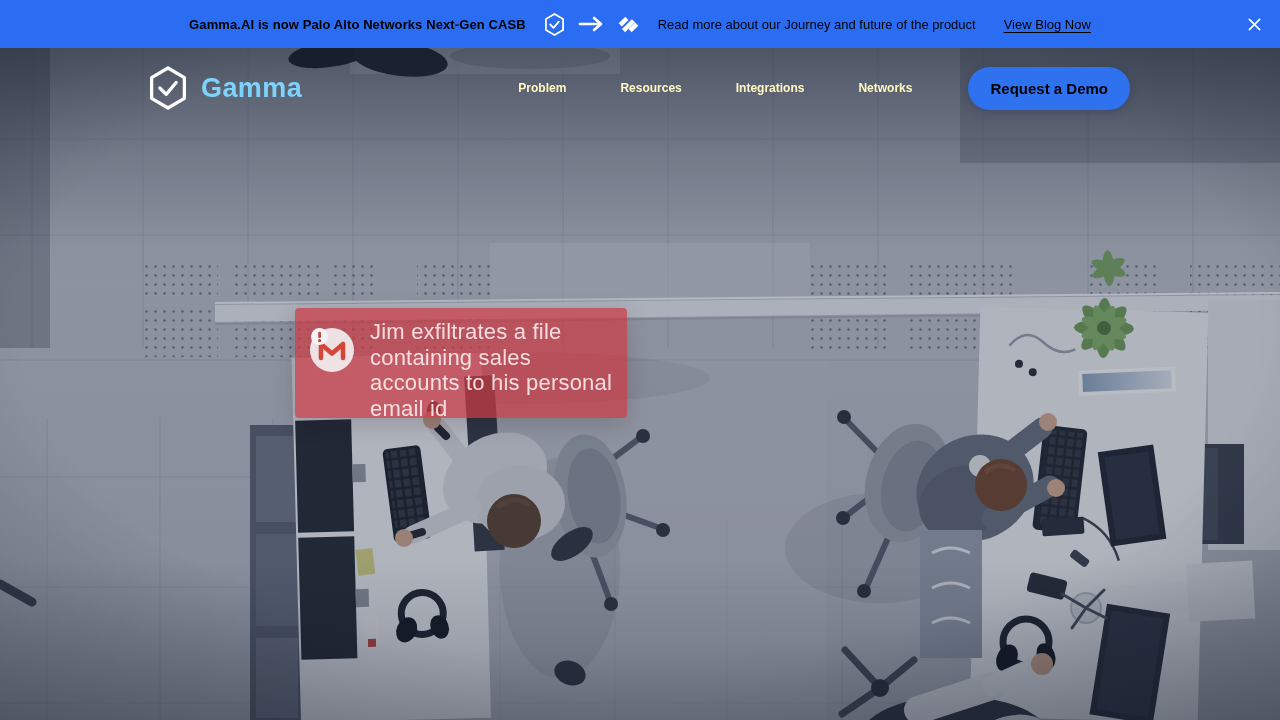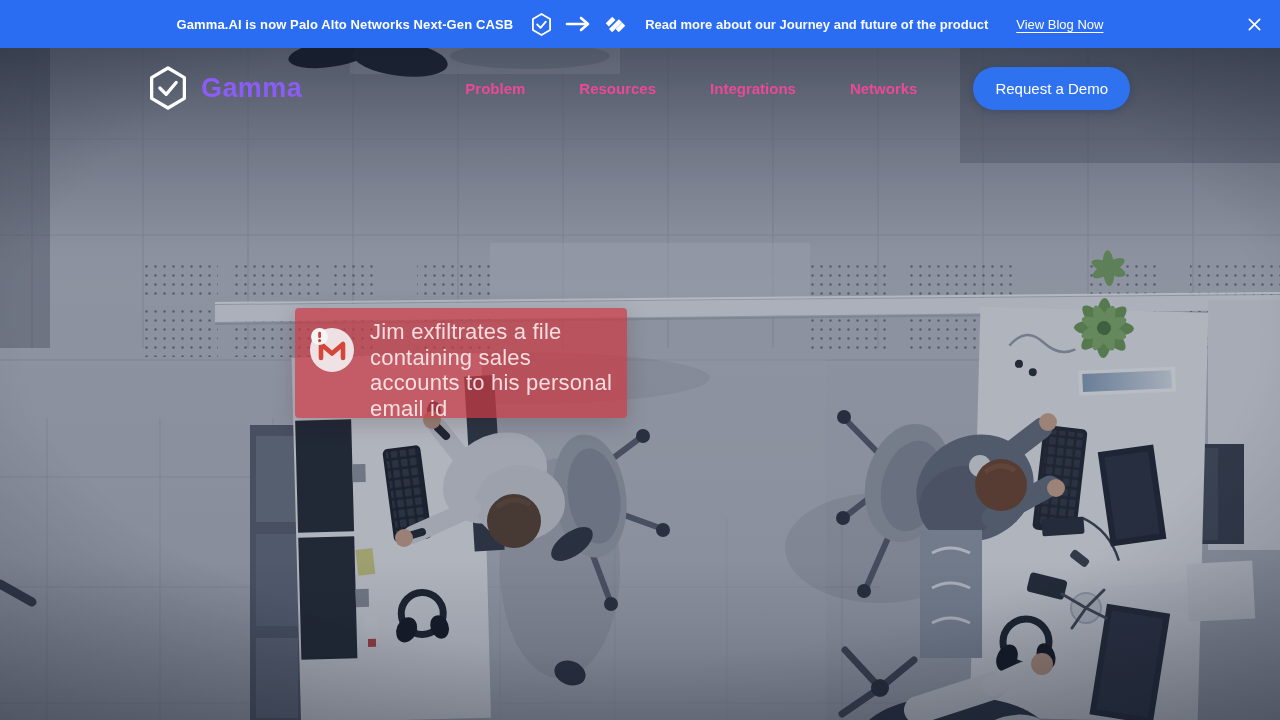--- a/index.html
+++ b/index.html
@@ -27,44 +27,44 @@
   .alert-icon-wrap{position:absolute;left:14px;top:19px;width:46px;height:46px;}
   .alert-text{
     position:absolute;left:75px;top:11px;width:252px;
     font-size:22px;line-height:25.5px;font-weight:400;letter-spacing:.2px;
     color:rgba(255,246,246,.85);
   }
 
   
   .banner{
     position:absolute;left:0;top:0;width:1280px;height:48px;background:#2b6df2;
-    display:flex;align-items:center;justify-content:center;gap:16px;color:#ffffff;z-index:10;
+    display:flex;align-items:center;justify-content:center;gap:16px;color:#000000;z-index:10;
   }
   .banner-message{font-size:13px;font-weight:700;letter-spacing:.1px;}
   .banner-icons{display:flex;align-items:center;gap:13px;margin:0 2px;}
-  .banner-sub{font-size:13px;font-weight:700;opacity:.97;}
+  .banner-sub{font-size:13px;font-weight:400;opacity:.97;}
   .banner-link{font-size:13px;font-weight:400;text-decoration:underline;text-underline-offset:3px;cursor:pointer;margin-left:12px;}
   .banner-close{
     position:absolute;right:14px;top:50%;transform:translateY(-50%);
     width:24px;height:24px;display:flex;align-items:center;justify-content:center;
     background:none;border:none;cursor:pointer;padding:0;
   }
 
   
   .navbar{
     position:absolute;left:0;top:48px;width:1280px;height:80px;z-index:5;
     display:flex;align-items:center;box-sizing:border-box;padding:0 150px 0 148px;color:#fff;
   }
   .brand{display:flex;align-items:center;gap:13px;cursor:pointer;}
-  .brand-name{font-size:27px;font-weight:700;letter-spacing:.4px;color:#8b5cf6;}
+  .brand-name{font-size:27px;font-weight:700;letter-spacing:.4px;color:#7dd3fc;}
   .nav-links{margin-left:auto;display:flex;gap:54px;margin-right:56px;}
-  .nav-link{font-size:15px;font-weight:700;color:#ec4899;cursor:pointer;white-space:nowrap;}
+  .nav-link{font-size:12px;font-weight:700;color:#fef9c3;cursor:pointer;white-space:nowrap;}
   .cta{
     min-width:142px;height:43px;border-radius:22px;background:#2e72f0;border:none;
-    color:#ffffff;font-size:15px;font-weight:400;font-family:"Liberation Sans",sans-serif;
+    color:#000000;font-size:15px;font-weight:700;font-family:"Liberation Sans",sans-serif;
     display:flex;align-items:center;justify-content:center;cursor:pointer;padding:0 22px;
     box-shadow:0 2px 8px rgba(10,30,80,.25);
   }
 </style>
 </head>
 <body>
 
 <div class="stage">
 
   <div class="hero">

